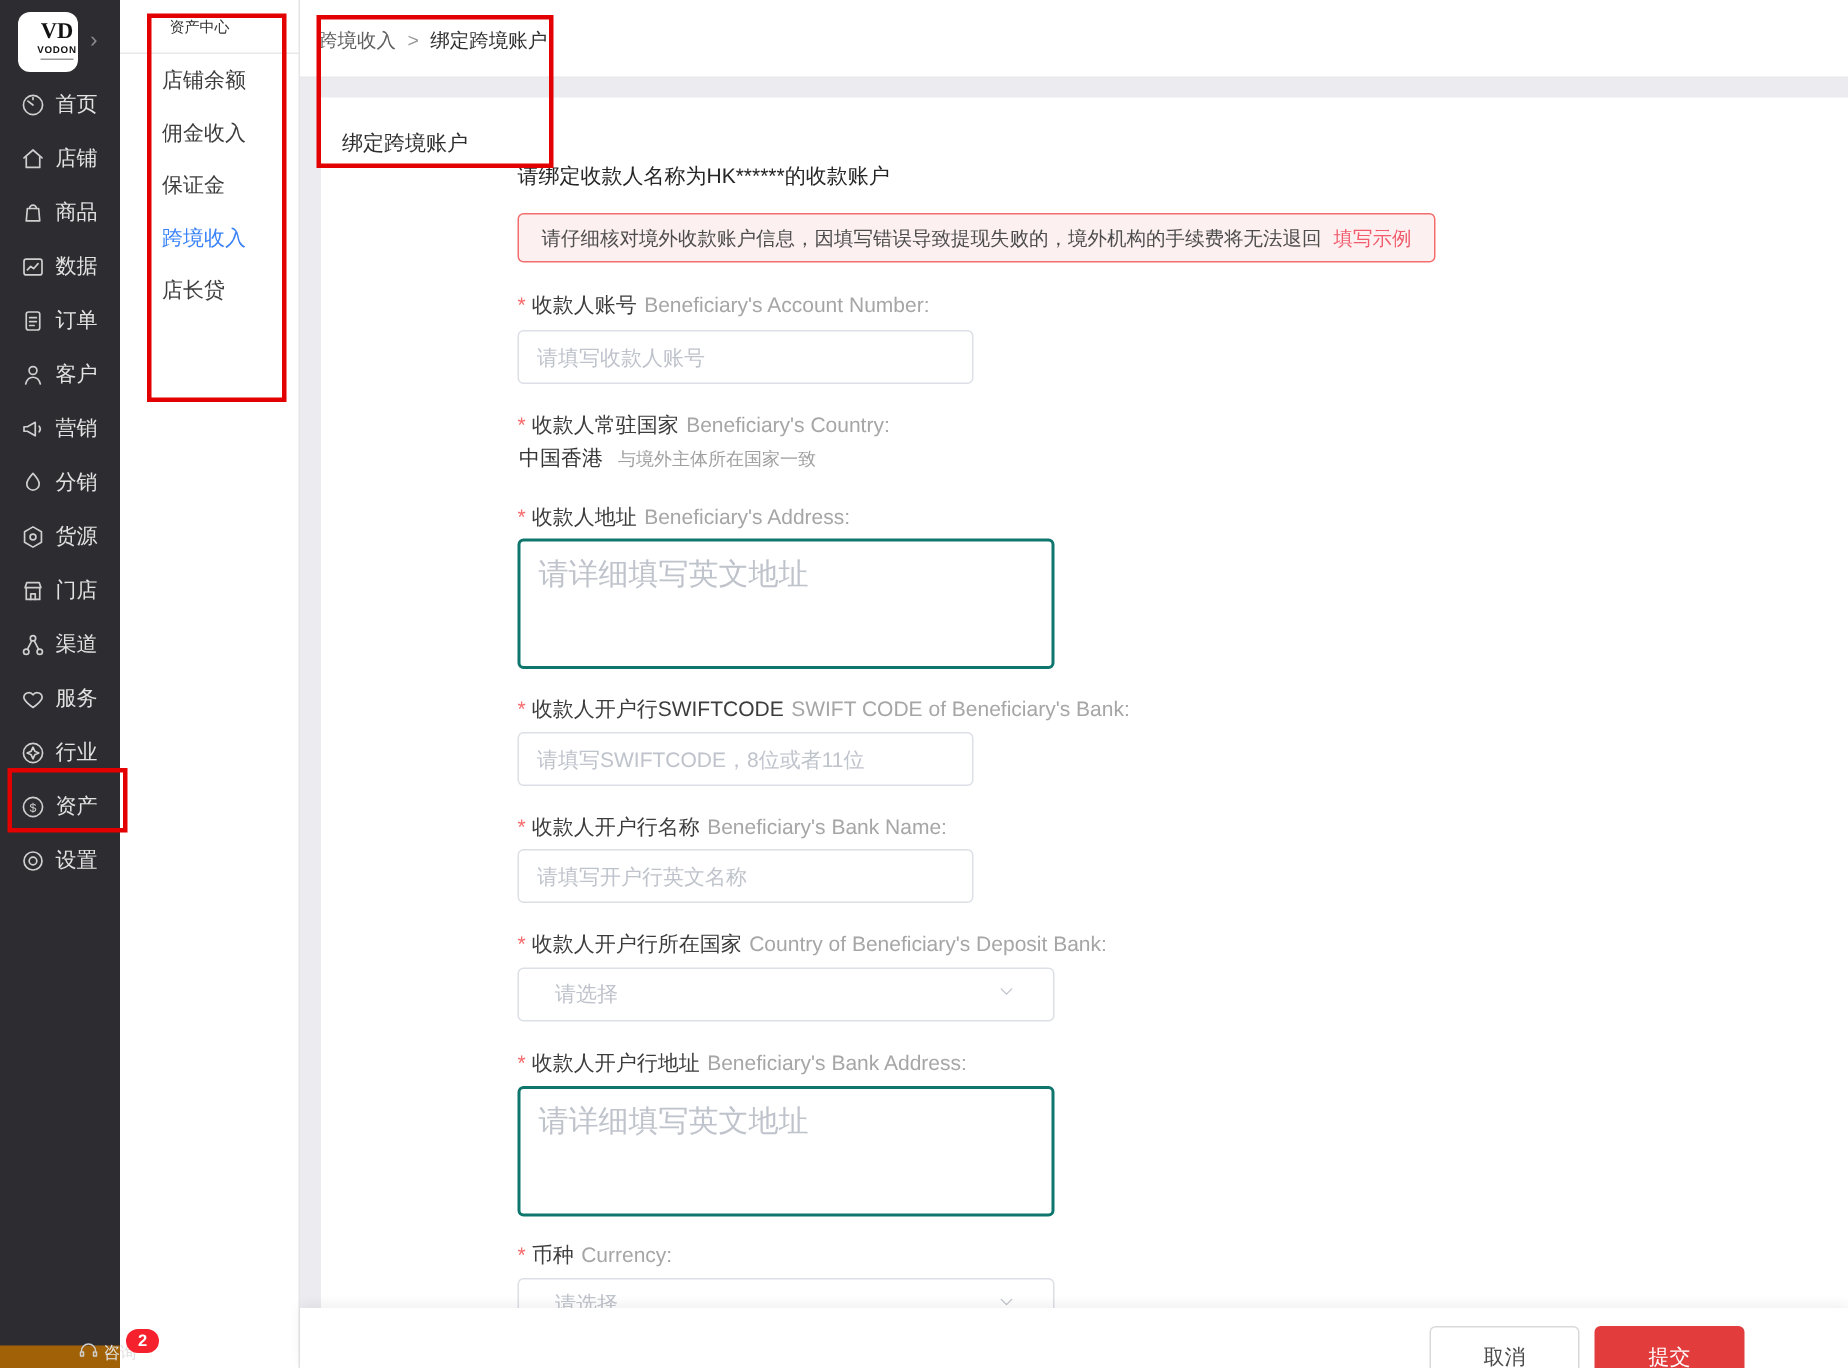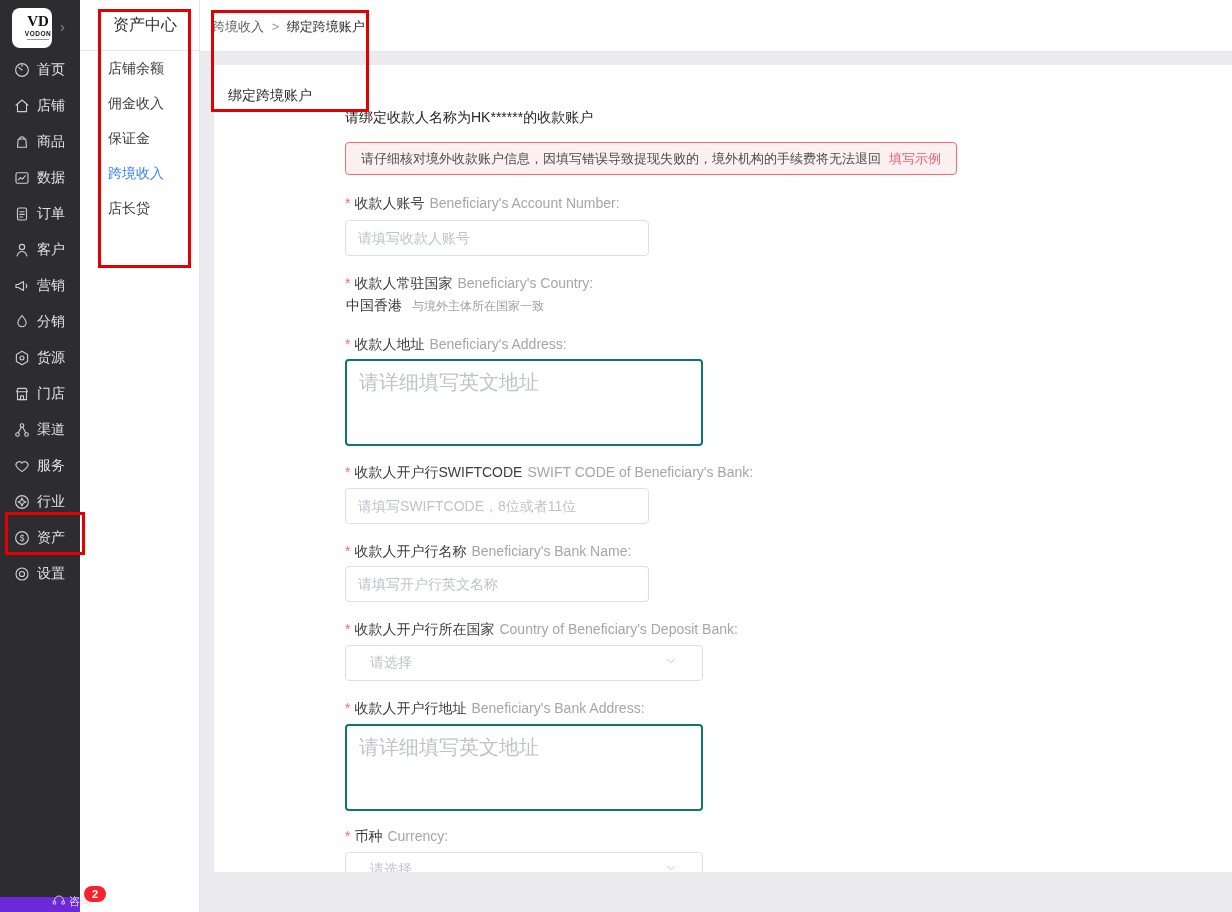--- a/index.html
+++ b/index.html
@@ -11,31 +11,31 @@
   .logo-box { position:absolute; left:12px; top:8px; width:40px; height:40px; background:#fff; border-radius:8px;
     display:flex; flex-direction:column; align-items:center; justify-content:center;padding-left:12px; }
   .logo-vd { font-family:"Liberation Serif","DejaVu Serif",serif; font-weight:bold; font-size:15px; line-height:15px; color:#111; }
   .logo-name { font-size:6.5px; letter-spacing:.5px; color:#111; font-weight:bold; margin-top:1px; }
   .logo-sub { width:22px; height:3px; border-top:1px solid #999; margin-top:2px; }
   .side-expand { position:absolute; left:60px; top:18px; font-size:15px; color:#8b8b8f; }
   .nav-item { position:absolute; left:0; width:80px; height:36px; display:flex; align-items:center; cursor:pointer; }
   .nav-item .ic { position:absolute; left:13px; top:9px; width:18px; height:18px; }
   .nav-item .lb { position:absolute; left:37px; font-size:14px; color:#e2e2e2; white-space:nowrap; }
   .ic svg { width:18px; height:18px; stroke:#cfcfcf; fill:none; stroke-width:1.5; stroke-linecap:round; stroke-linejoin:round; }
-  .support-row { position:absolute; left:0; bottom:0; width:80px; height:15px; background:#6d28d9; z-index:25; }
+  .support-row { position:absolute; left:0; bottom:0; width:80px; height:15px; background:#a16207; z-index:25; }
   .support-row .ic { position:absolute; left:51px; top:-5px; width:16px; height:16px; }
   .support-row .ic svg { width:16px; height:16px; stroke:#cfcfcf; fill:none; stroke-width:1.5; }
   .support-row .lb { position:absolute; left:69px; top:-3px; font-size:11px; color:#e2e2e2; white-space:nowrap; }
   .badge { position:absolute; left:84px; top:-11px; min-width:22px; height:16px; border-radius:8px; background:#f5222d;
     color:#fff; font-size:11px; font-weight:bold; text-align:center; line-height:16px; padding:0 5px; z-index:30; }
 
   
   .sub-side { position:absolute; left:80px; top:0; width:120px; height:912px; background:#fff; border-right:1px solid #e5e5e8; }
-  .sub-head { height:51px; border-bottom:1px solid #e8e8ea; display:flex; align-items:center; padding-left:33px;
-    font-size:16px; color:#333; }
+  .sub-head { height:36px; border-bottom:1px solid #e8e8ea; display:flex; align-items:center; padding-left:33px;
+    font-size:10px; color:#333; }
   .sub-item { height:35px; display:flex; align-items:center; padding-left:28px; font-size:14px; color:#3c3c3c; cursor:pointer; }
   .sub-item:first-of-type { margin-top:18px; }
   .sub-item.active { color:#3a82f7; }
 
   
   .main { position:absolute; left:200px; top:0; right:0; bottom:0; background:#ebebf0; }
   .crumb-bar { position:absolute; left:0; top:0; right:0; height:52px; background:#fff; border-bottom:1px solid #e8e8ea; }
   .crumbs { position:absolute; left:12px; top:18px; font-size:13px; }
   .crumbs .c1 { color:#5f5f5f; }
   .crumbs .sep { color:#999; margin:0 4px; }
@@ -285,17 +285,21 @@
       </div>
       <div class="select-box" style="top:787px">
         <span class="ph">请选择</span>
         <span><svg viewBox="0 0 24 24">
               <path d="M6 9l6 6 6-6"></path>
             </svg></span>
       </div>
     </div>
   </section>
 
+  <div class="footer-bar">
+    <button class="btn btn-cancel">取消</button>
+    <button class="btn btn-submit">提交</button>
+  </div>
 </main>
 
 <div class="anno anno-submenu"></div>
 <div class="anno anno-crumb"></div>
 <div class="anno anno-asset"></div>
 
 </body></html>

